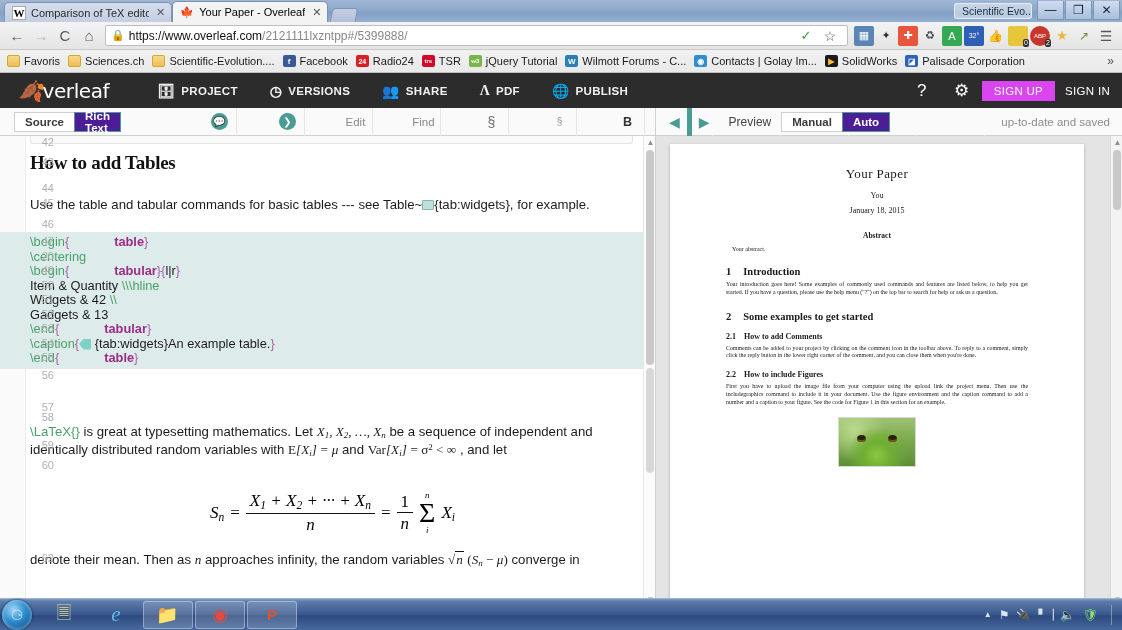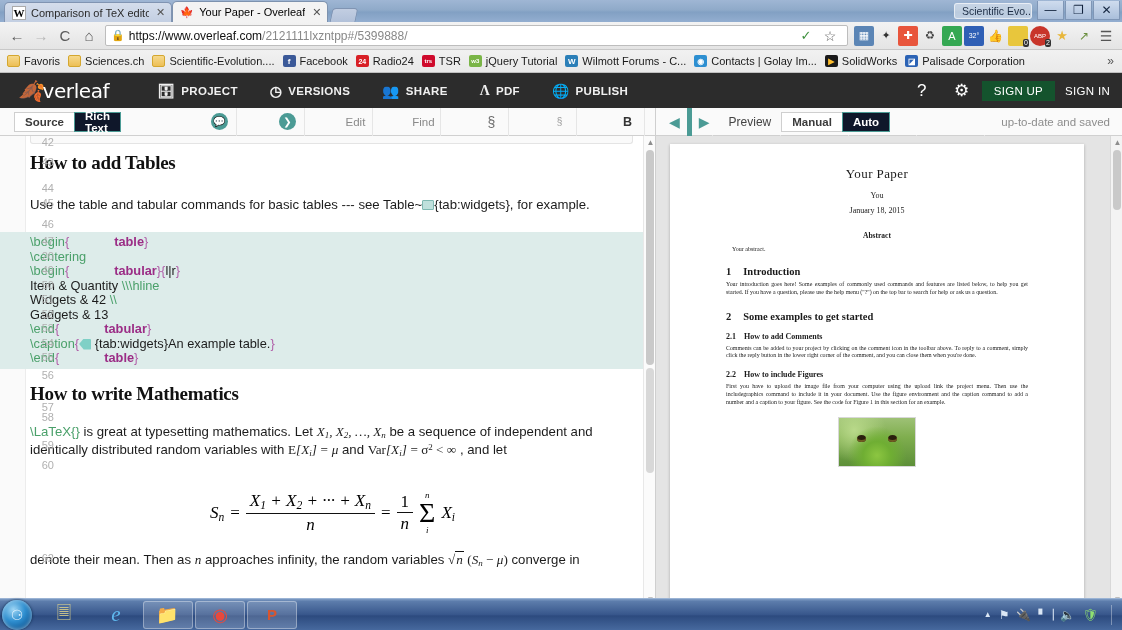--- a/index.html
+++ b/index.html
@@ -152,21 +152,21 @@
     padding: 0 16px; height: 35px;
     font-size: 11.5px; font-weight: bold; letter-spacing: 0.3px; color: #f0f0f0;
   }
   .ol-item .gi { font-size: 14px; display: inline-block; }
   .ol-right { margin-left: auto; display: flex; align-items: center; height: 35px; }
   .ol-icon-btn {
     width: 40px; height: 35px; display: flex; align-items: center;
     justify-content: center; font-size: 17px; color: #fff;
   }
   .ol-signup {
-    background: #14532d; color: #fff; font-size: 11.5px;
+    background: #d946ef; color: #fff; font-size: 11.5px;
     height: 20px; display: flex; align-items: center; padding: 0 12px;
     letter-spacing: 0.3px;
   }
   .ol-signin {
     color: #fff; font-size: 11.5px; height: 35px;
     display: flex; align-items: center; padding: 0 12px 0 10px;
     letter-spacing: 0.3px;
   }
 
   
@@ -176,21 +176,21 @@
     width: 656px; display: flex; align-items: center;
     background: #fafafa; border-right: 1px solid #cfcfcf;
     padding-left: 14px;
     gap: 34px;
   }
   .segbtn {
     font-size: 11.5px; height: 20px; display: flex; align-items: center;
     padding: 0 10px; border: 1px solid #cfcfcf; font-weight: bold;
   }
   .segbtn.off { background: #fff; color: #3b3b3b; border-right: none; }
-  .segbtn.on { background: #0f172a; color: #fff; border-color: #4b9b95; }
+  .segbtn.on { background: #4c1d95; color: #fff; border-color: #4b9b95; }
   .tdiv { width: 1px; height: 28px; background: #ddd; margin: 0 0px; }
   .tbtn {
     min-width: 34px; height: 28px; display: flex; align-items: center;
     justify-content: center; font-size: 12px; color: #6d6d6d;
     border-right: 1px solid #e6e6e6;
   }
   .tbtn.circle { color: #4b9b95; font-size: 15px; }
   .ccircle {
     width: 17px; height: 17px; border-radius: 50%;
     background: #4b9b95; color: #fff; font-size: 10px;
@@ -585,21 +585,20 @@
             <div class="codeline"><span class="cmd">\end</span><span class="brc">{</span><span class="env">table</span><span class="brc">}</span></div>
           </div>
         </div>
 
         <div style="position:relative;height:14px">
           <span class="lnum">56</span>
         </div>
 
         <div style="position:relative;height:28px">
           <span class="lnum" style="top:18px">57</span>
-          <div class="h2">How to write Mathematics</div>
         </div>
 
         <div style="position:relative;height:12px">
           <span class="lnum">58</span>
         </div>
 
         <div style="position:relative;min-height:34px">
           <span class="lnum" style="top:16px">59</span>
           <div class="para"><span class="cmd">\LaTeX{}</span> is great at typesetting mathematics. Let <span class="mathi">X<span class="sub">1</span>, X<span class="sub">2</span>, …, X<span class="sub">n</span></span> be a sequence of independent and identically distributed random variables with <span class="mathr">E</span><span class="mathi">[X<span class="sub">i</span>]</span> <span class="mathr">=</span> <span class="mathi">μ</span> and <span class="mathr">Var</span><span class="mathi">[X<span class="sub">i</span>]</span> <span class="mathr">= σ<span class="sup">2</span> &lt; ∞</span> , and let</div>
         </div>

